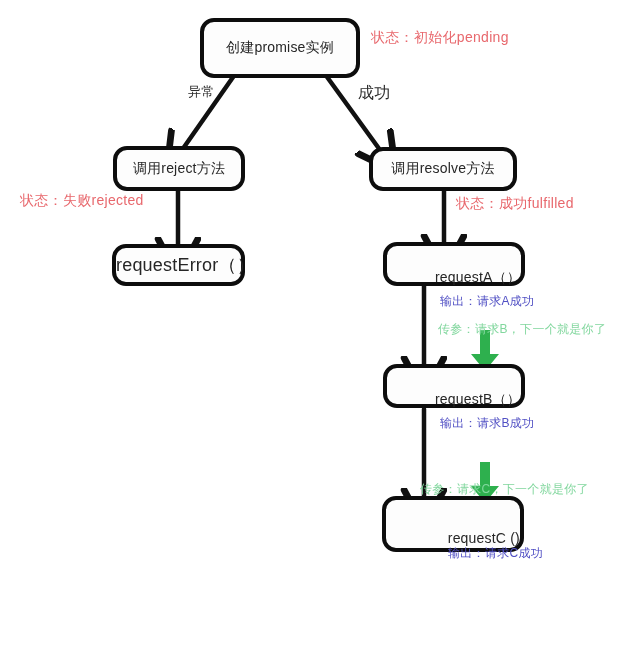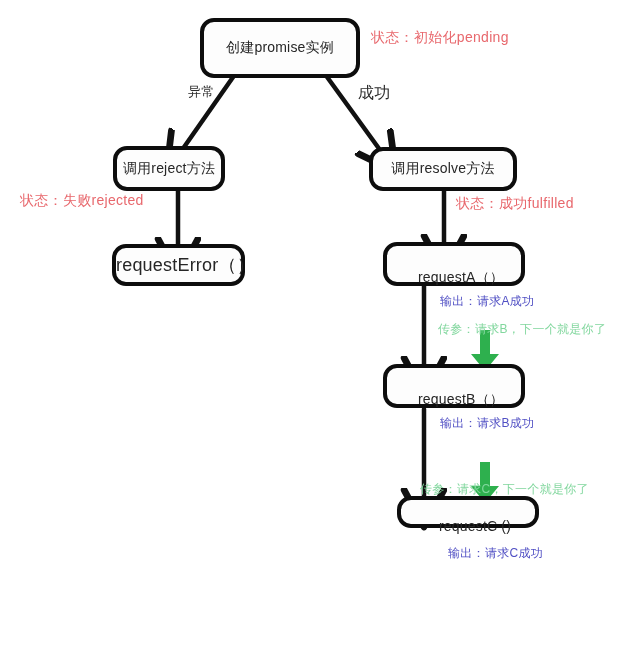--- a/index.html
+++ b/index.html
@@ -35,21 +35,21 @@
     align-items: center;
     color: #262626;
     letter-spacing: 0.2px;
     white-space: nowrap;
   }
   .node .node-label {
     display: block;
     width: 100%;
   }
   .node.center .node-label { text-align: center; }
-  .node.leftish .node-label { text-align: center; padding-left: 14px; margin-top: 28px; }
+  .node.leftish .node-label { text-align: right; padding-left: 14px; margin-top: 28px; }
 
   .ann {
     position: absolute;
     white-space: nowrap;
     letter-spacing: 0.3px;
   }
   .ann.red   { color: #e8686d; }
   .ann.blue  { color: #5150c4; }
   .ann.green { color: #82d79e; }
   .ann.black { color: #2b2b2b; }
@@ -91,41 +91,41 @@
     <path d="M10,0 L20,0 L20,24 L29,24 L15,41 L1,24 L10,24 Z" fill="#2eb04e"></path>
   </svg>
   <svg class="garrow" style="left:470px; top:462px; width:30px; height:42px;" viewBox="0 0 30 42" xmlns="http://www.w3.org/2000/svg">
     <path d="M10,0 L20,0 L20,24 L29,24 L15,41 L1,24 L10,24 Z" fill="#2eb04e"></path>
   </svg>
 
   <div class="node center" style="left:200px; top:18px; width:160px; height:60px; font-size:14px;">
     <span class="node-label">创建promise实例</span>
   </div>
 
-  <div class="node center" style="left:113px; top:146px; width:112px; height:45px; font-size:14px;">
+  <div class="node center" style="left:113px; top:146px; width:132px; height:45px; font-size:14px;">
     <span class="node-label">调用reject方法</span>
   </div>
 
   <div class="node center" style="left:369px; top:147px; width:148px; height:44px; font-size:14px;">
     <span class="node-label">调用resolve方法</span>
   </div>
 
   <div class="node center" style="left:112px; top:244px; width:133px; height:42px; font-size:18px;">
     <span class="node-label">requestError（）</span>
   </div>
 
   <div class="node leftish" style="left:383px; top:242px; width:142px; height:44px; font-size:14px;">
     <span class="node-label">requestA（）</span>
   </div>
 
   <div class="node leftish" style="left:383px; top:364px; width:142px; height:44px; font-size:14px;">
     <span class="node-label">requestB（）</span>
   </div>
 
-  <div class="node leftish" style="left:397px; top:496px; width:142px; height:32px; font-size:14px;">
+  <div class="node leftish" style="left:382px; top:496px; width:142px; height:56px; font-size:14px;">
     <span class="node-label">requestC ()</span>
   </div>
 
   <div class="ann black" style="left:188px; top:83px; font-size:13px;">异常</div>
   <div class="ann black" style="left:358px; top:83px; font-size:16px;">成功</div>
 
   <div class="ann red" style="left:371px; top:29px; font-size:14px;">状态：初始化pending</div>
   <div class="ann red" style="left:20px; top:192px; font-size:14px;">状态：失败rejected</div>
   <div class="ann red" style="left:456px; top:195px; font-size:14px;">状态：成功fulfilled</div>
 

